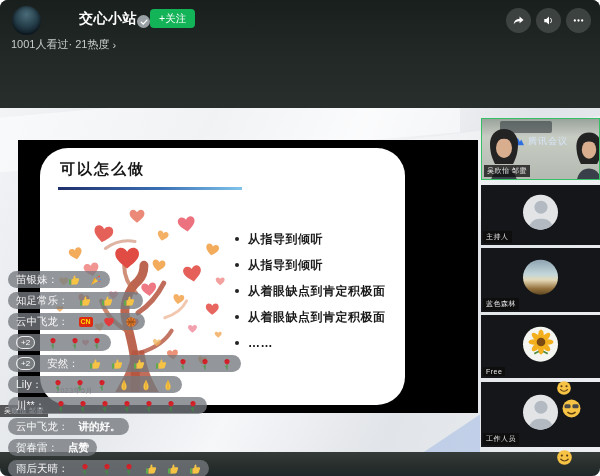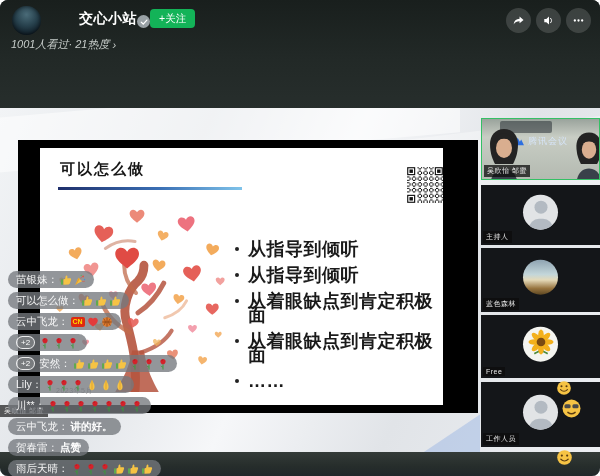--- a/index.html
+++ b/index.html
@@ -12,44 +12,44 @@
   .avatar{position:absolute;left:12px;top:6px;width:29px;height:29px;border-radius:50%;
     background:radial-gradient(circle at 50% 30%,#4a6b78 0%,#27414d 45%,#101d26 80%);
     box-shadow:inset 0 0 4px rgba(0,0,0,.6);}
   .chan-row{position:absolute;left:47px;top:9px;display:flex;align-items:flex-end;margin-left:32px;}
   .chan-name{color:#fff;font-size:14px;font-weight:bold;letter-spacing:.5px;}
   .vbadge{width:13px;height:13px;border-radius:50%;background:#99a1a5;display:flex;align-items:center;justify-content:center;}
   .vbadge svg{width:8px;height:8px;}
   .follow-btn{height:19px;padding:0 9px;border:none;border-radius:4px;background:#13b358;color:#fff;
     font-size:10.5px;font-family:inherit;display:flex;align-items:center;cursor:pointer;}
   .stats-row{position:absolute;left:11px;top:37px;display:flex;align-items:center;gap:3px;
-    color:#c7cdca;font-size:11px;cursor:pointer;font-style:italic;}
+    color:#c7cdca;font-size:11px;cursor:pointer;}
   .hdr-icons{position:absolute;right:9px;top:8px;display:flex;gap:5px;}
   .hicon{width:25px;height:25px;border-radius:50%;background:rgba(255,255,255,.15);
     display:flex;align-items:center;justify-content:center;border:none;cursor:pointer;}
   .hicon svg{width:13px;height:13px;}
 
   
   .stage{position:absolute;left:0;top:108px;width:600px;height:368px;
     background:linear-gradient(115deg,#f2f4f6 0%,#e2e5e9 28%,#f6f7f9 48%,#e1e4e8 70%,#edeff2 100%);}
   .streak1{position:absolute;left:-60px;top:-8px;width:520px;height:55px;background:rgba(255,255,255,.5);
     transform:skewY(-5deg);}
   .streak2{position:absolute;left:180px;top:30px;width:480px;height:90px;background:rgba(255,255,255,.35);
     transform:skewY(-7deg);}
   .blue-tri{position:absolute;left:388px;top:298px;width:92px;height:70px;
     clip-path:polygon(0 100%,100% 12%,100% 100%);background:rgba(143,173,226,.42);}
 
   .letterbox{position:absolute;left:18px;top:32px;width:460px;height:273px;background:#000;z-index:1;}
-  .slide{position:absolute;left:22px;top:8px;width:403px;height:257px;background:#fff;overflow:hidden;}
+  .slide{position:absolute;left:22px;top:8px;width:365px;height:257px;background:#fff;overflow:hidden;border-radius:28px;}
   .slide-title{position:absolute;left:20px;top:12px;font-size:15px;font-weight:bold;color:#161616;letter-spacing:2px;}
   .title-rule{position:absolute;left:18px;top:39px;width:184px;height:2.5px;
     background:linear-gradient(90deg,#1f2f6b,#3a6fb4 55%,#7fc3ea);}
   .qr{position:absolute;left:366px;top:18px;width:38px;height:38px;}
   .bullets{position:absolute;left:192px;top:82px;margin:0;padding:0;list-style:none;}
-  .bullets li{position:relative;margin:12px 0 12px 16px;font-size:18px;font-weight:bold;color:#1a1a1a;line-height:14px;letter-spacing:.5px;}
+  .bullets li{position:relative;margin:2px 0 12px 16px;font-size:12px;font-weight:bold;color:#1a1a1a;line-height:14px;letter-spacing:.5px;}
   .bullets li::before{content:"";position:absolute;left:-13px;top:5px;width:4px;height:4px;border-radius:50%;background:#222;}
   .tree{position:absolute;left:5px;top:46px;width:190px;height:198px;}
   .slide-date{position:absolute;left:16px;top:238px;font-size:7px;color:#9a9a9a;letter-spacing:.5px;}
 
   .presenter-tag{position:absolute;left:0px;top:297px;z-index:3;background:rgba(8,8,8,.65);color:#e9e9e9;
     font-size:7px;padding:1px 4px;letter-spacing:.5px;}
 
   
   .participants{position:absolute;left:481px;top:10px;width:119px;display:flex;flex-direction:column;z-index:1;border-radius:31px;}
   .tile{position:relative;width:119px;background:#141619;box-sizing:border-box;overflow:hidden;}
@@ -71,21 +71,21 @@
   .av-land{background:linear-gradient(180deg,#8ea3b1 0%,#c3d6da 42%,#e4d9b8 58%,#97743f 82%,#5d4722 100%);}
   .av-sun{background:#f4f4f0;display:flex;align-items:center;justify-content:center;}
   .av-sun svg{width:30px;height:30px;}
 
   
   .bottom-band{position:absolute;left:0;top:344px;width:600px;height:24px;
     background:linear-gradient(180deg,#343b38 0%,#262d2b 60%,#20272a 100%);z-index:2;}
 
   
   .chat{position:absolute;left:8px;top:163px;z-index:4;display:flex;flex-direction:column;align-items:flex-start;}
-  .chat-msg{display:flex;align-items:center;gap:2px;height:17px;margin-bottom:4px;padding:0 8px;
+  .chat-msg{display:flex;align-items:center;gap:10px;height:17px;margin-bottom:4px;padding:0 8px;
     background:rgba(116,120,125,.78);border-radius:9px;color:#fff;font-size:10.5px;white-space:nowrap;}
   .chat-name{color:rgba(255,255,255,.92);}
   .chat-text{font-weight:bold;color:#fff;}
   .plus-badge{display:inline-flex;align-items:center;justify-content:center;height:11px;padding:0 4px;
     border:1px solid rgba(255,255,255,.85);border-radius:7px;background:rgba(255,255,255,.18);font-size:8px;color:#fff;margin-right:2px;}
   .emoji{display:inline-block;line-height:0;}
   .emoji svg{width:12px;height:12px;}
   .cn-badge{display:inline-flex;align-items:center;justify-content:center;height:10px;padding:0 2px;border-radius:2px;
     background:#de2910;color:#ffde00;font-size:7px;font-weight:bold;}
 
@@ -536,21 +536,21 @@
           <span class="emoji"><svg viewBox="0 0 14 14">
               <path d="M1.6 12.4 5.2 4.4l4.2 4.2z" fill="#f6c344"></path>
               <path d="M1.6 12.4 5.2 4.4l1.4 1.4-4 6.4z" fill="#e5a02c"></path>
               <circle cx="10.6" cy="2.8" r="1" fill="#e5533d"></circle>
               <circle cx="12.2" cy="6.4" r=".8" fill="#4a90d9"></circle>
               <circle cx="8.4" cy="1.6" r=".8" fill="#58b85c"></circle>
               <path d="M9.6 8.6c1 .3 2.1.2 3.1-.3M7.8 5.4c.2-1 .9-1.9 1.9-2.4" stroke="#e5533d" stroke-width=".7" fill="none"></path>
             </svg></span>
         </div>
         <div class="chat-msg">
-          <span class="chat-name">可以怎么做：</span>
+          <span class="chat-name">知足常乐：</span>
           <span class="emoji"><svg viewBox="0 0 14 14">
               <rect x="1.2" y="6.2" width="2.4" height="6.4" rx=".8" fill="#5faa4e"></rect>
               <path d="M4 12.6V6.5l2-1 .7-3.2c.2-.9 1.9-.8 1.9.3V5h3.2c.8 0 1.4.8 1.1 1.6l-1.5 4.6c-.2.6-.8 1-1.4 1z" fill="#f6c344"></path>
             </svg></span>
           <span class="emoji"><svg viewBox="0 0 14 14">
               <rect x="1.2" y="6.2" width="2.4" height="6.4" rx=".8" fill="#5faa4e"></rect>
               <path d="M4 12.6V6.5l2-1 .7-3.2c.2-.9 1.9-.8 1.9.3V5h3.2c.8 0 1.4.8 1.1 1.6l-1.5 4.6c-.2.6-.8 1-1.4 1z" fill="#f6c344"></path>
             </svg></span>
           <span class="emoji"><svg viewBox="0 0 14 14">
               <rect x="1.2" y="6.2" width="2.4" height="6.4" rx=".8" fill="#5faa4e"></rect>

